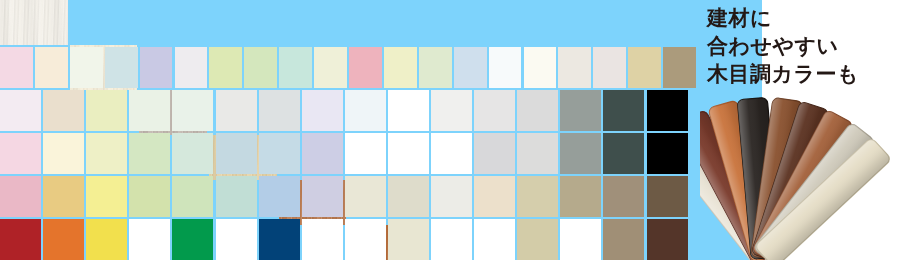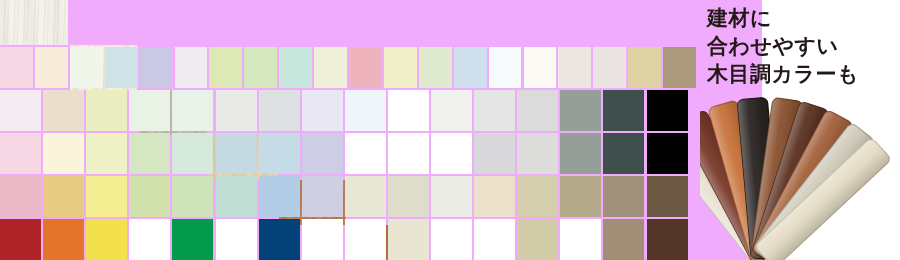--- a/index.html
+++ b/index.html
@@ -10,21 +10,21 @@
   body {
     width: 900px;
     height: 260px;
     overflow: hidden;
     font-family: "Liberation Sans", "DejaVu Sans", sans-serif;
   }
   #root {
     position: relative;
     width: 762px;
     height: 260px;
-    background: #f0abfc;
+    background: #7dd3fc;
   }
 
   
   #palette {
     position: absolute;
     left: 0;
     top: 0;
     width: 700px;
     height: 260px;
   }

